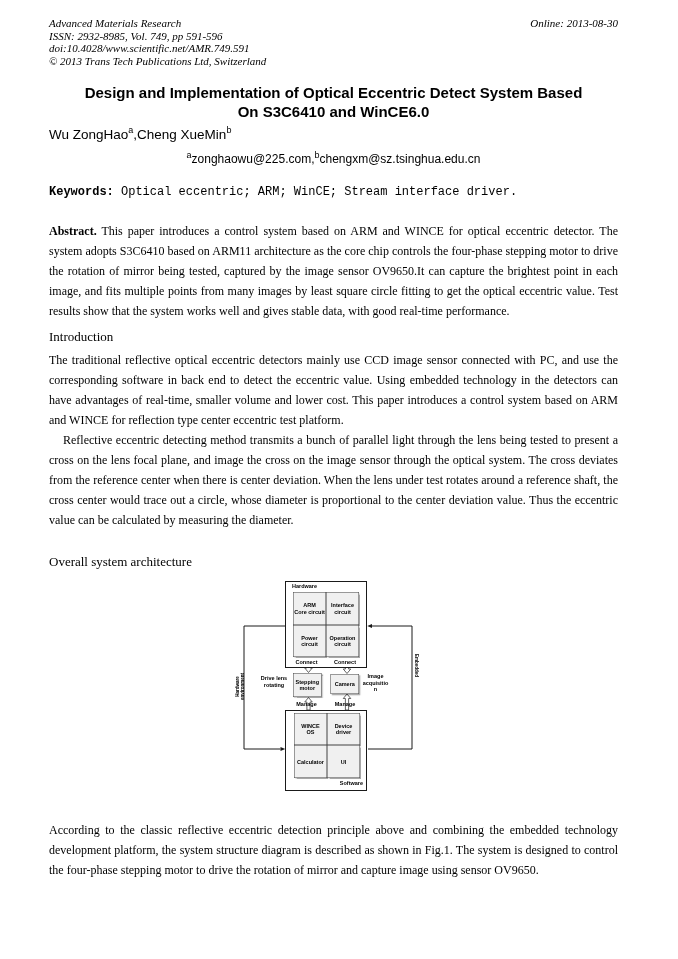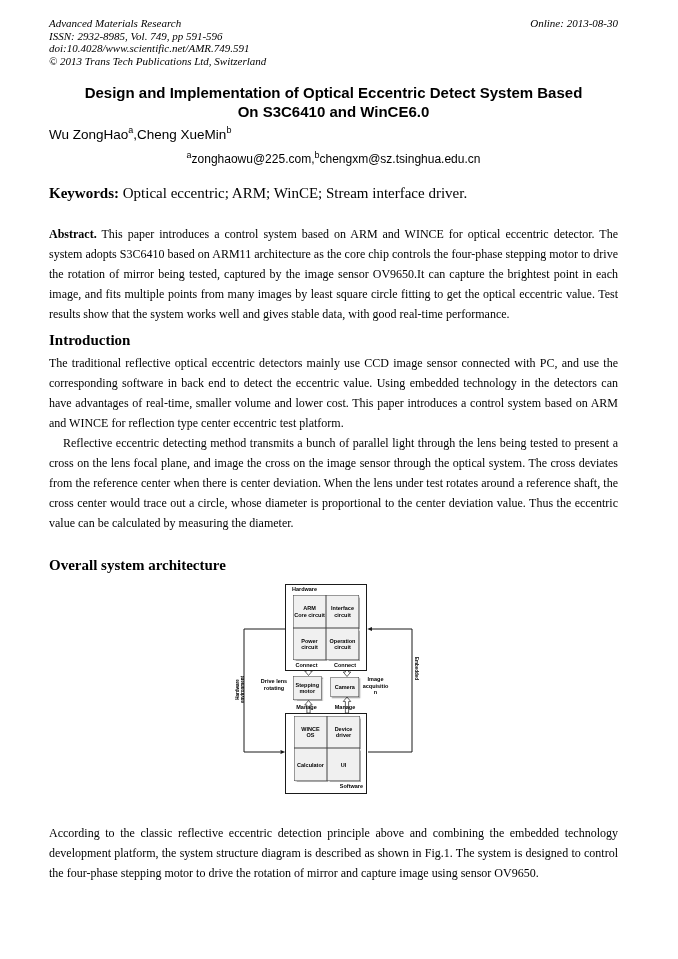--- a/index.html
+++ b/index.html
@@ -23,33 +23,33 @@
     font-family:Liberation Sans, sans-serif;font-size:13.5px;text-align:left;margin-top:4px;
   }
   .authors sup,.emails sup{font-size:9px;}
   .affil{
     font-family:"Liberation Sans",sans-serif;font-size:12px;text-align:center;margin-top:9px;
   }
   .emails{
     font-family:"Liberation Sans",sans-serif;font-size:12px;text-align:center;margin-top:8px;
   }
   .keywords{
-    font-family:Liberation Serif, serif;font-size:15px;margin-top:19px;
+    font-family:Liberation Mono, monospace;font-size:12px;margin-top:19px;
   }
   .keywords b{font-weight:bold;}
   
   p.body{
     font-size:12px;line-height:20px;text-align:justify;margin:0;
   }
   p.abstract{margin-top:22px;}
   p.p1{margin-top:5px;}
   p.p2{text-indent:14px;margin-top:0;}
   p.after-fig{margin-top:24px;}
   h3.sect{
-    font-size:15px;font-weight:bold;margin:0;line-height:16px;
+    font-size:13px;font-weight:normal;margin:0;line-height:16px;
   }
   h3.intro{margin-top:8px;}
   h3.arch{margin-top:24px;}
   
   .fig-outer{position:relative;width:230px;height:217px;margin:9px 0 0 170px;}
   .fig-scale{
     position:absolute;left:0;top:0;width:460px;height:434px;
     transform:scale(0.5);transform-origin:0 0;
     font-family:"Liberation Sans",sans-serif;
   }

